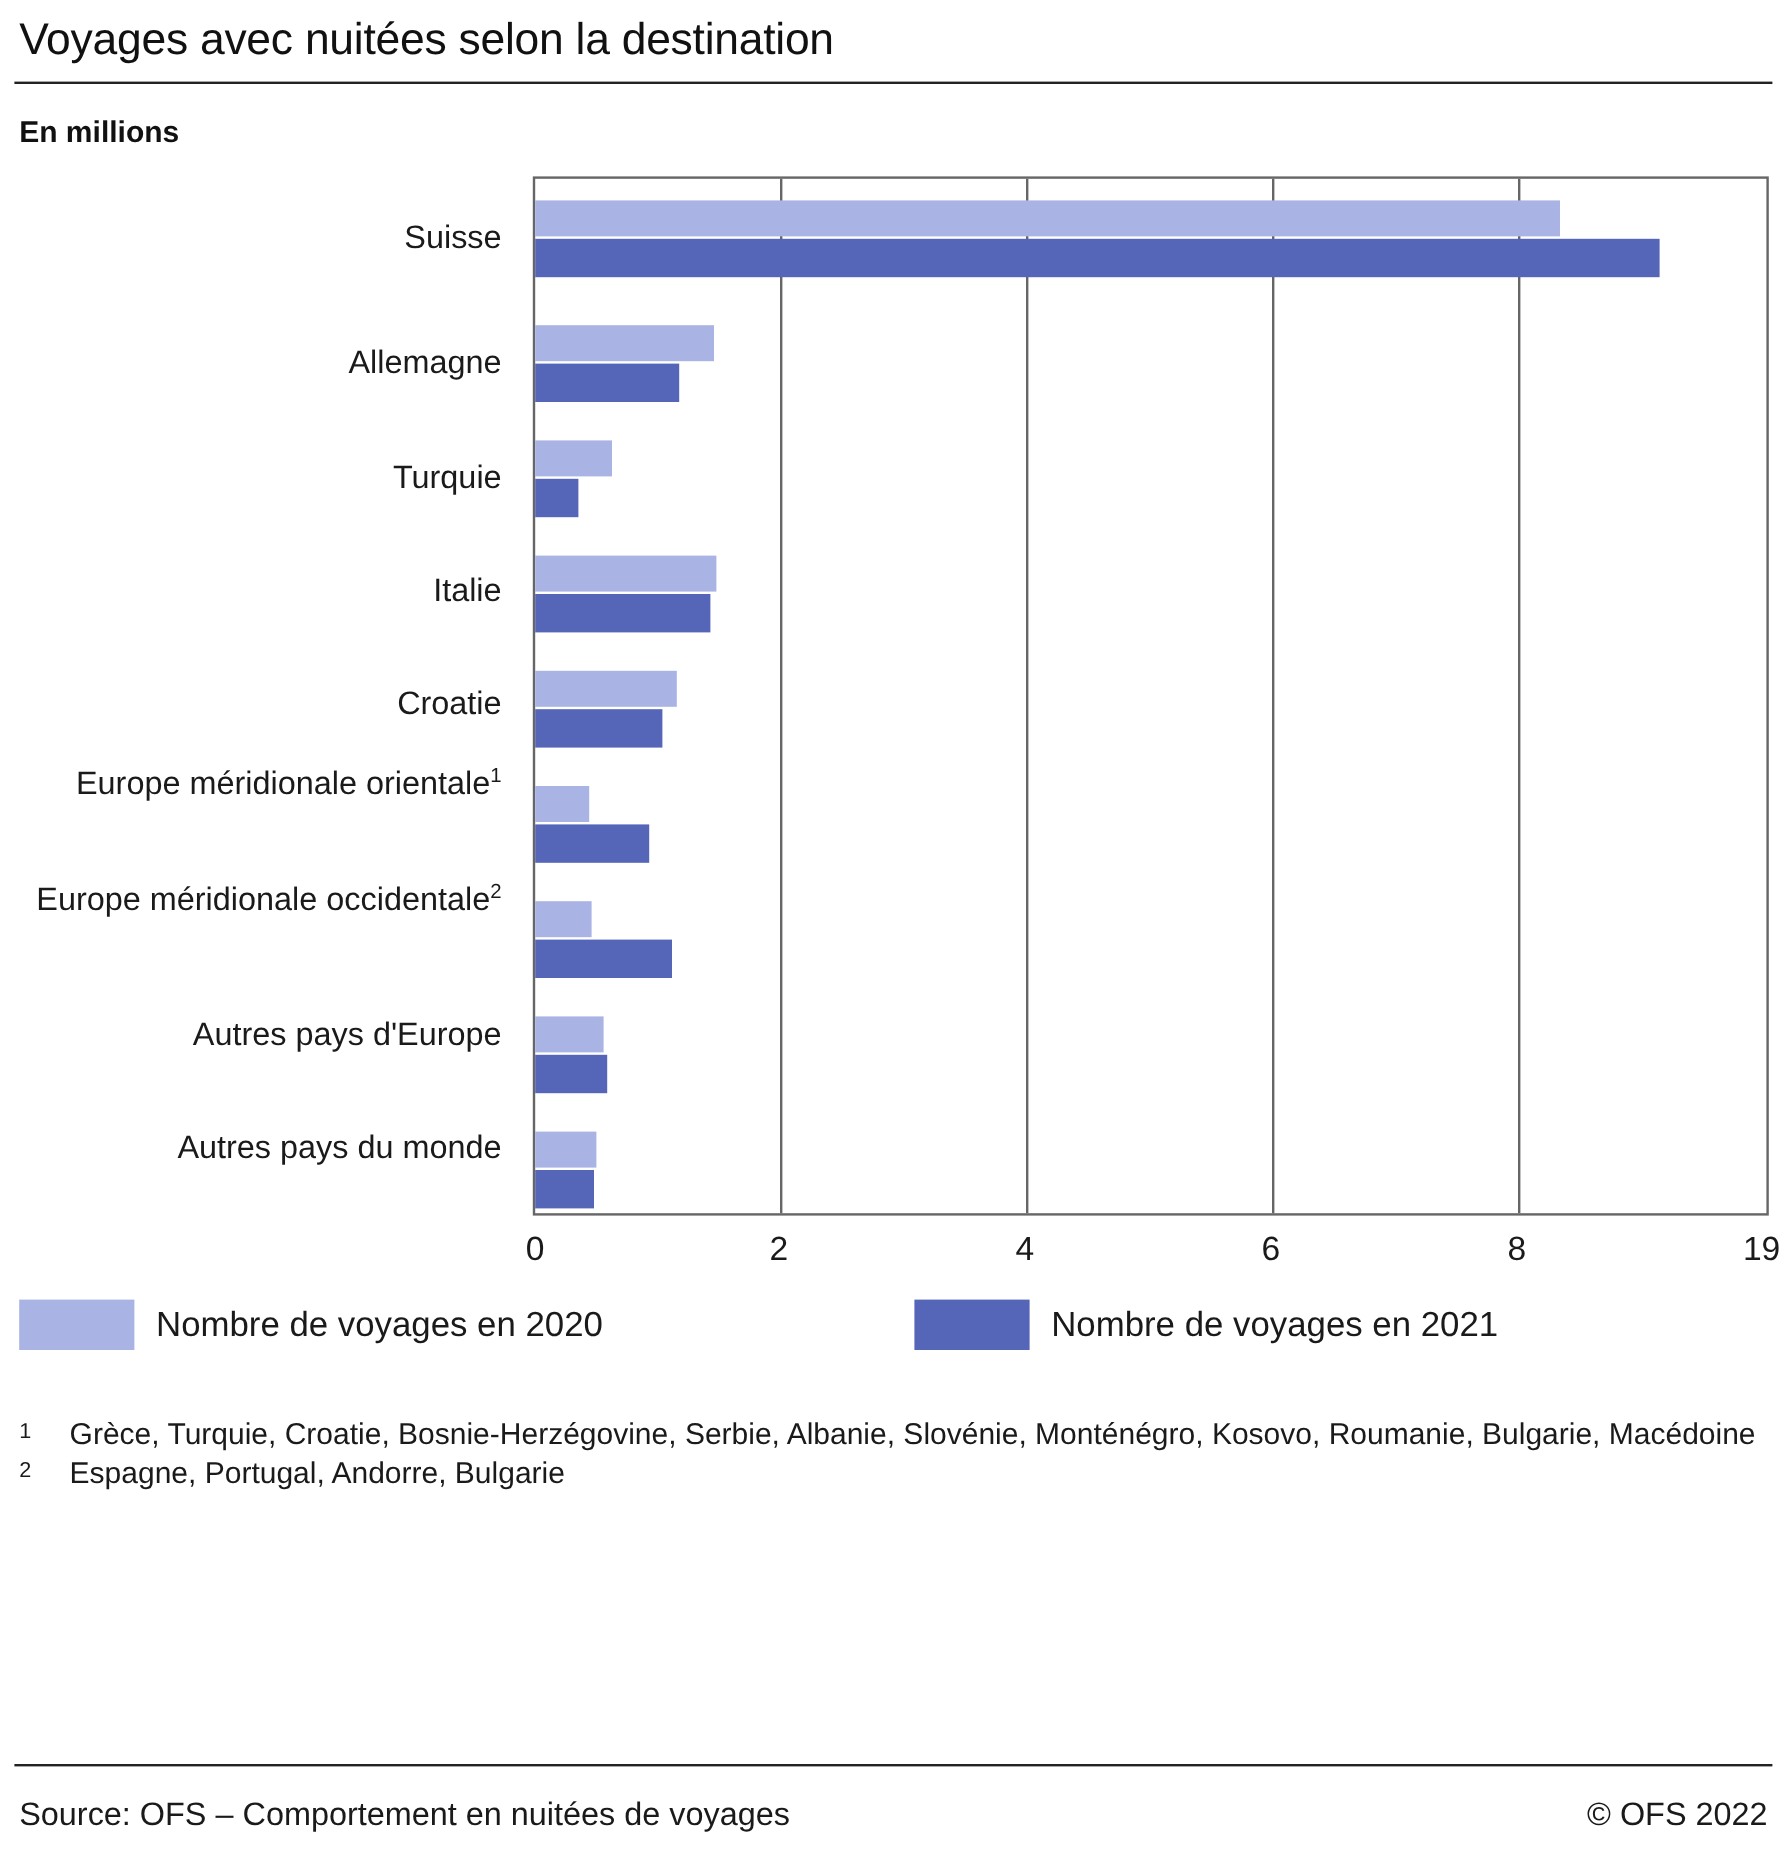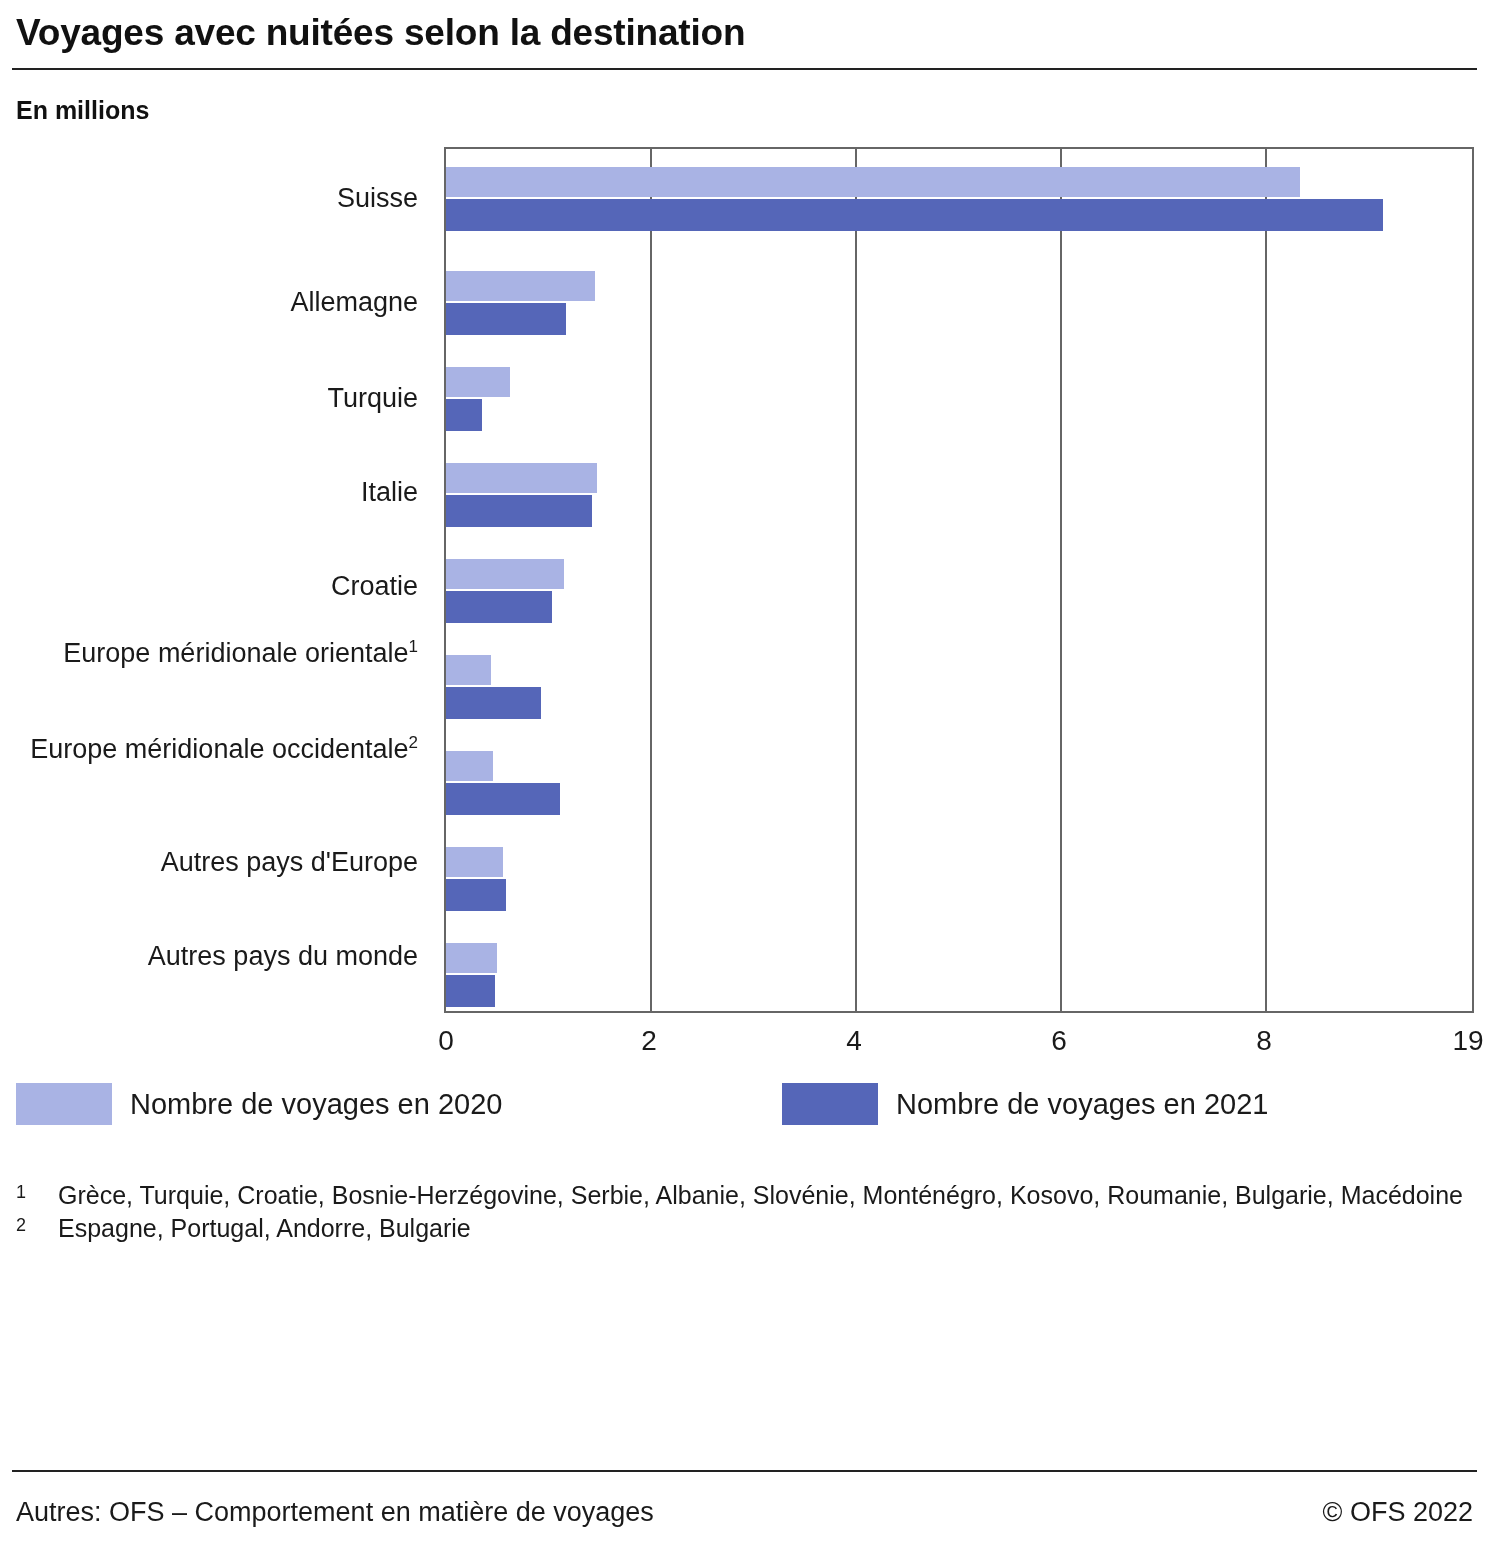--- a/index.html
+++ b/index.html
@@ -20,21 +20,21 @@
     width: 1489px;
     height: 1546px;
     position: relative;
     box-sizing: border-box;
     padding: 0 12px;
   }
 
   
   .title {
     font-size: 37px;
-    font-weight: bold;
+    font-weight: normal;
     letter-spacing: -0.2px;
     padding-top: 12px;
     padding-left: 4px;
     color: #111111;
   }
   .rule-top {
     margin-top: 14px;
     border-top: 2px solid #222222;
     width: 100%;
   }
@@ -127,21 +127,21 @@
     padding-left: 4px;
   }
   .legend-item {
     position: absolute;
     top: 0;
     display: flex;
     align-items: center;
     gap: 18px;
   }
   .legend-item.first { left: 4px; }
-  .legend-item.second { left: 750px; margin-left: 20px; }
+  .legend-item.second { left: 750px; }
   .swatch {
     width: 96px;
     height: 42px;
     display: inline-block;
   }
   .legend-text {
     font-size: 29px;
     color: #1a1a1a;
   }
 
@@ -292,17 +292,17 @@
       <span class="fn-text">Grèce, Turquie, Croatie, Bosnie-Herzégovine, Serbie, Albanie, Slovénie, Monténégro, Kosovo, Roumanie, Bulgarie, Macédoine</span>
     </div>
     <div class="fn-row">
       <span class="fn-marker">2</span>
       <span class="fn-text">Espagne, Portugal, Andorre, Bulgarie</span>
     </div>
   </div>
 
   <div class="rule-bottom"></div>
   <div class="footer">
-    <span>Autres: OFS – Comportement en matière de voyages</span>
+    <span>Source: OFS – Comportement en nuitées de voyages</span>
     <span>© OFS 2022</span>
   </div>
 
 </div>
 
 </body></html>

